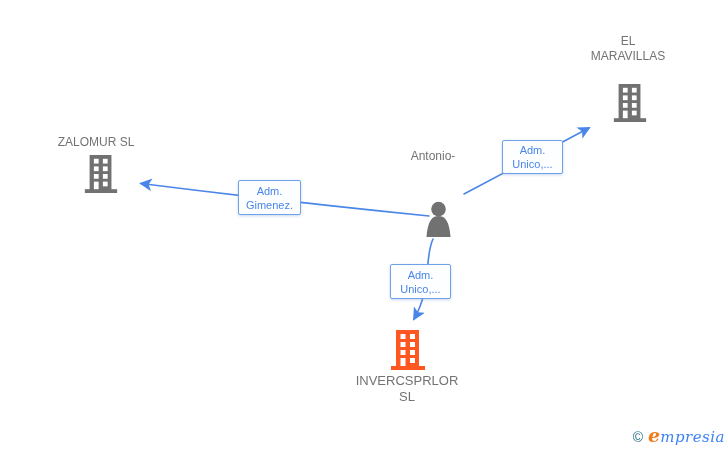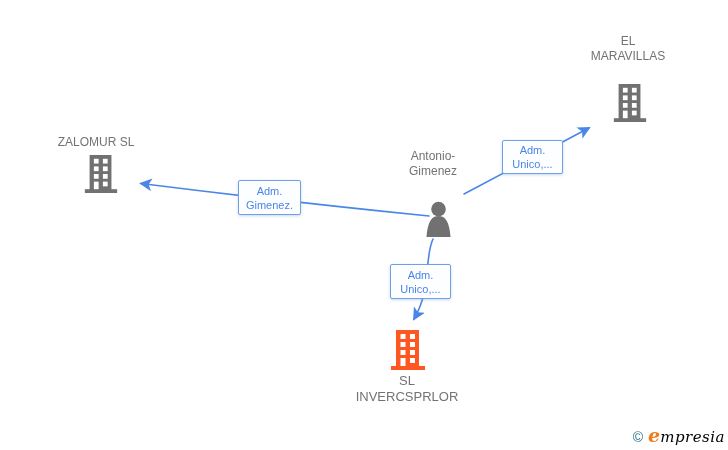--- a/index.html
+++ b/index.html
@@ -41,21 +41,21 @@
   #footer{
     position:absolute;right:3px;bottom:4px;z-index:4;
     display:flex;align-items:baseline;cursor:pointer;
   }
   #footer .copy{color:#2a7488;font-size:14px;margin-right:5px;}
   #footer .brand-e{
     color:#ef7d1f;font-family:"DejaVu Serif", serif;font-style:italic;
     font-size:19px;font-weight:bold;line-height:1;
   }
   #footer .brand-rest{
-    color:#000000;font-family:"DejaVu Serif", serif;font-style:italic;
+    color:#3b82f6;font-family:"DejaVu Serif", serif;font-style:italic;
     font-size:15px;letter-spacing:0.5px;
   }
 </style>
 </head>
 <body>
 
 <div id="stage">
 
   <svg id="edges" viewBox="0 0 728 450" xmlns="http://www.w3.org/2000/svg">
     <defs>
@@ -113,21 +113,20 @@
         <rect x="19" y="12" width="5" height="5" fill="#fff"></rect>
       <rect x="9.5" y="20" width="5" height="5" fill="#fff"></rect>
         <rect x="19" y="20" width="5" height="5" fill="#fff"></rect>
       <rect x="19" y="28" width="5" height="5" fill="#fff"></rect>
         <rect x="9.5" y="28" width="5" height="8" fill="#fff"></rect>
     </svg>
   </div>
 
   <div class="node-label" id="person-label">
     <div>Antonio-</div>
-    <div>Gimenez</div>
   </div>
   <div class="node-icon gray-icon" id="person-icon">
     <svg viewBox="0 0 36 42" width="31" height="40">
       <circle cx="18" cy="9.5" r="8.5" fill="currentColor"></circle>
       <path d="M18 17.5 C 10 17.5 5.5 24 4 42 L 32 42 C 30.5 24 26 17.5 18 17.5 Z" fill="currentColor"></path>
     </svg>
   </div>
 
   <div class="node-icon orange-icon" id="inver-icon">
     <svg viewBox="0 0 34 40" width="36" height="40">
@@ -137,22 +136,22 @@
         <rect x="19" y="4" width="5" height="5" fill="#fff"></rect>
       <rect x="9.5" y="12" width="5" height="5" fill="#fff"></rect>
         <rect x="19" y="12" width="5" height="5" fill="#fff"></rect>
       <rect x="9.5" y="20" width="5" height="5" fill="#fff"></rect>
         <rect x="19" y="20" width="5" height="5" fill="#fff"></rect>
       <rect x="19" y="28" width="5" height="5" fill="#fff"></rect>
         <rect x="9.5" y="28" width="5" height="8" fill="#fff"></rect>
     </svg>
   </div>
   <div class="node-label" id="inver-label">
+    <div>INVERCSPRLOR</div>
     <div>SL</div>
-    <div>INVERCSPRLOR</div>
   </div>
 
   <div id="footer">
     <span class="copy">©</span>
     <span class="brand-e">e</span>
       <span class="brand-rest">mpresia</span>
   </div>
 
 </div>
 

